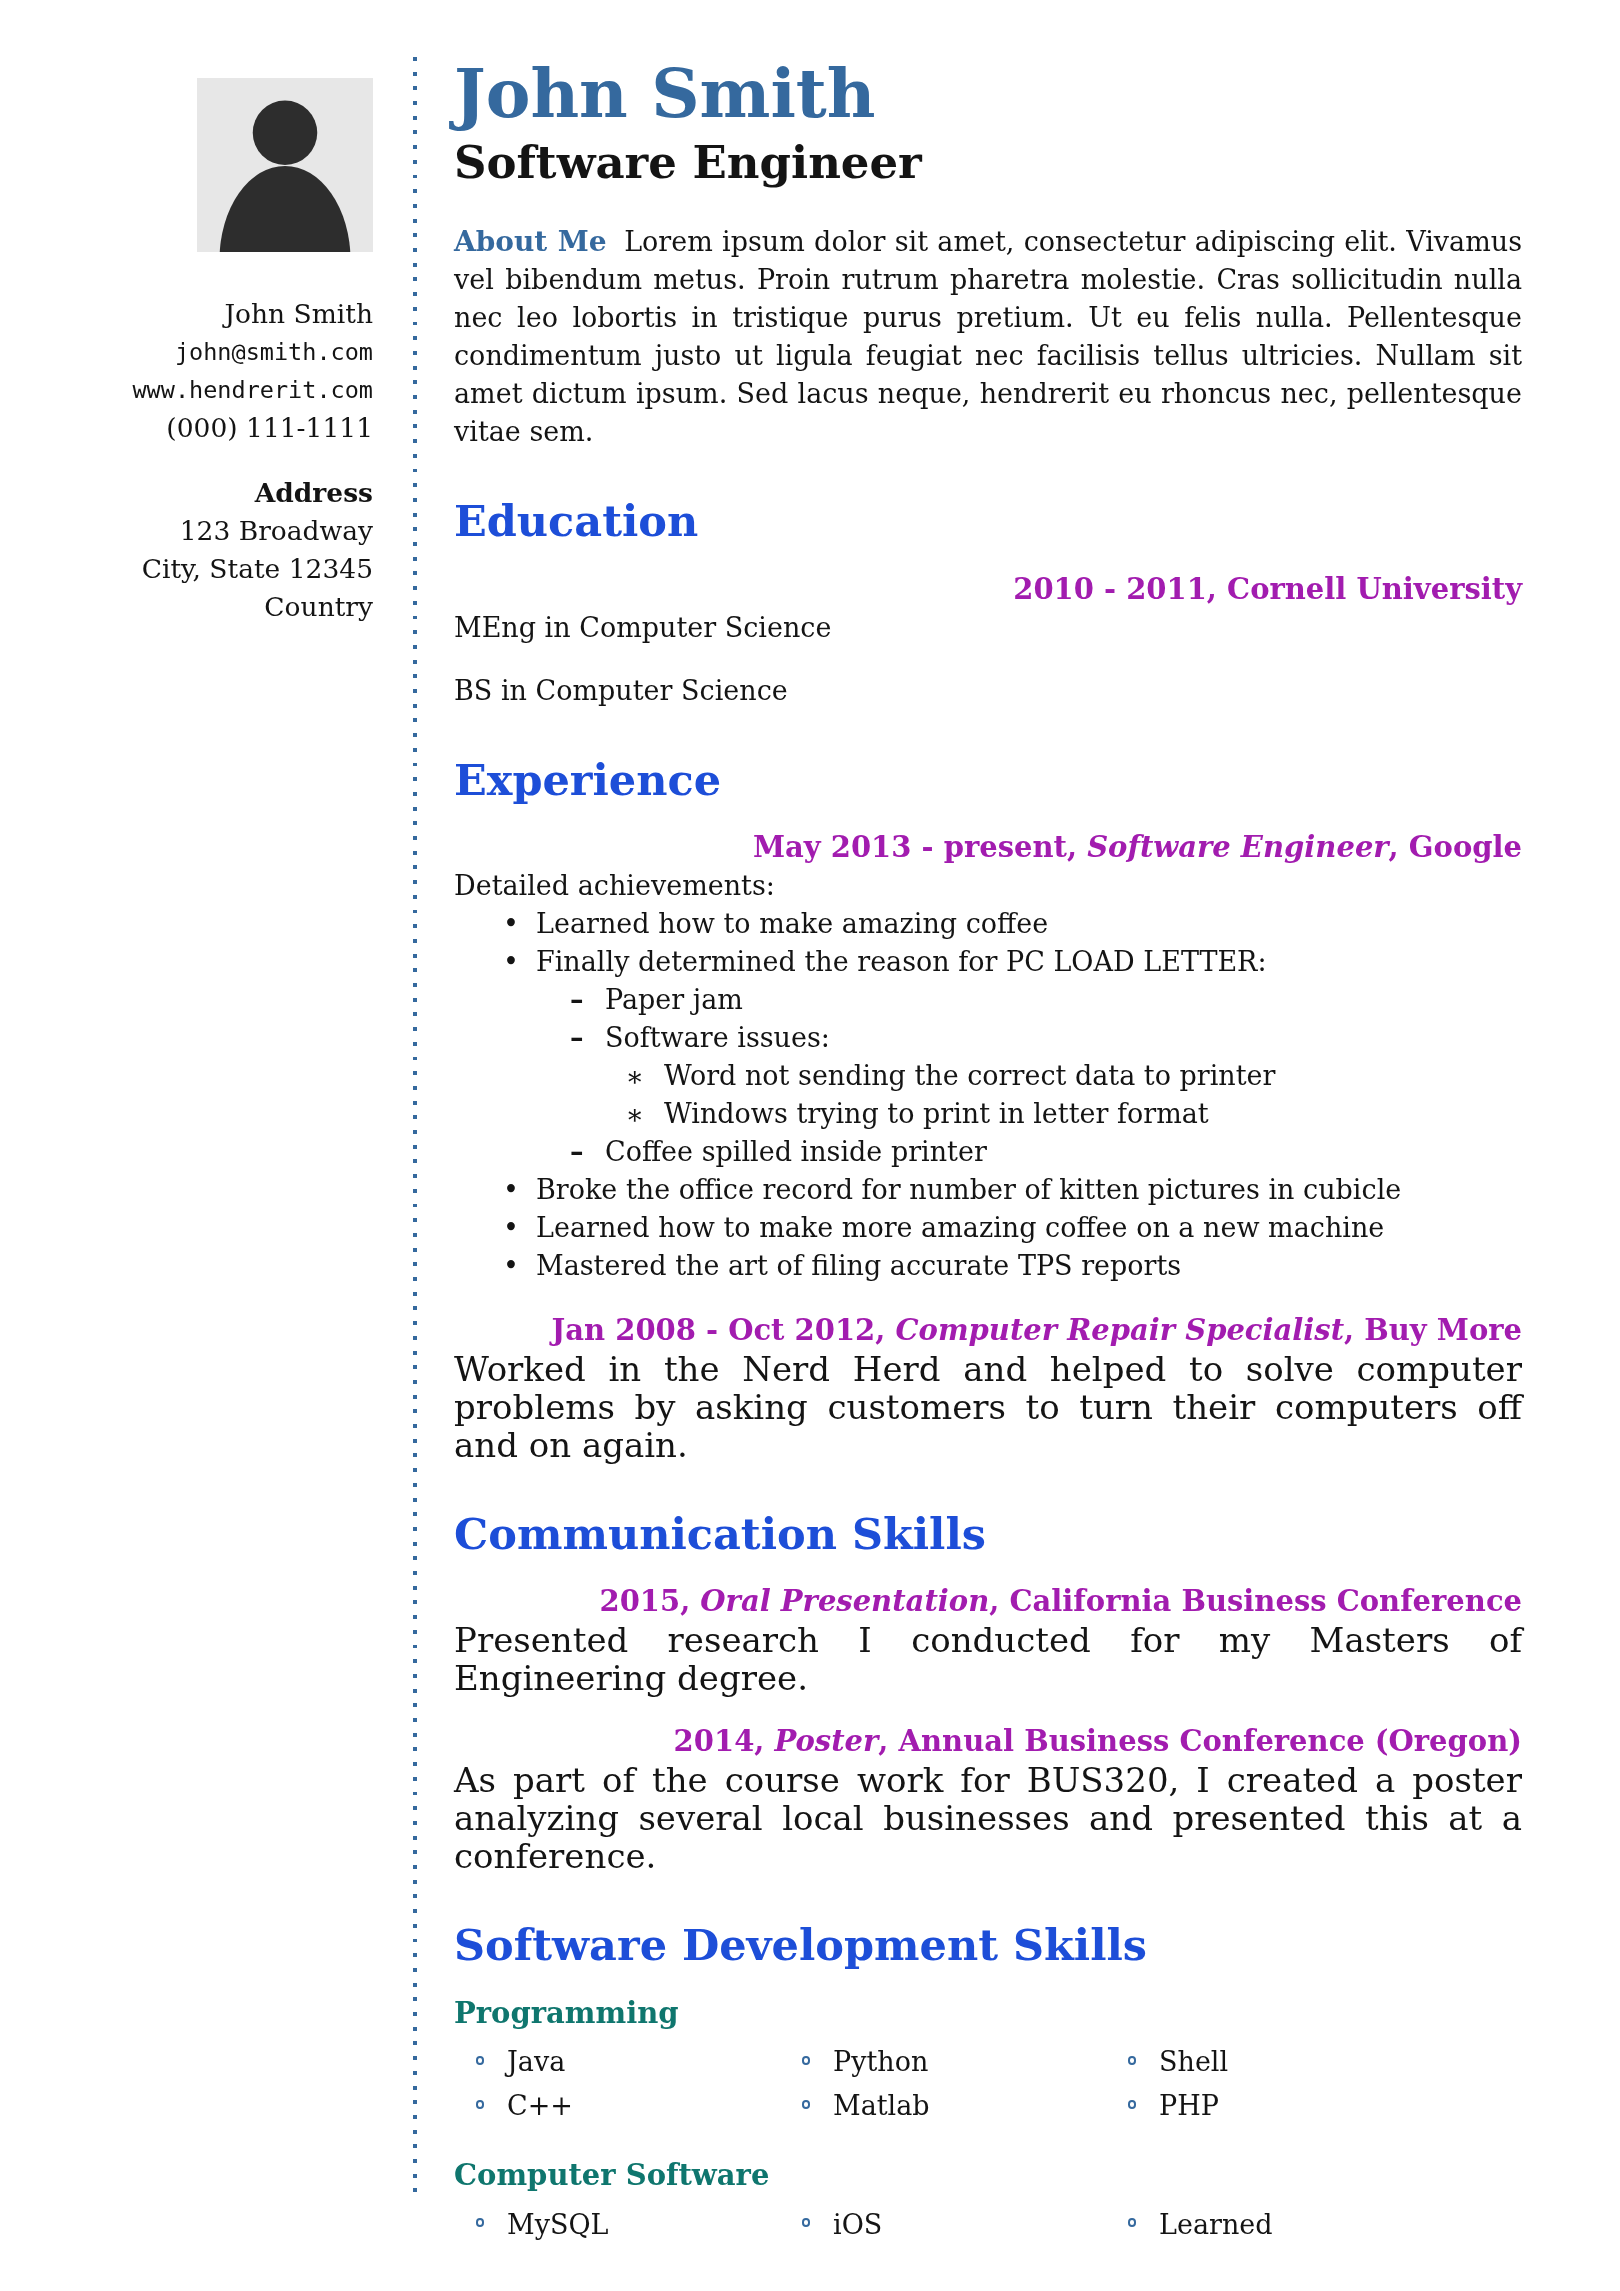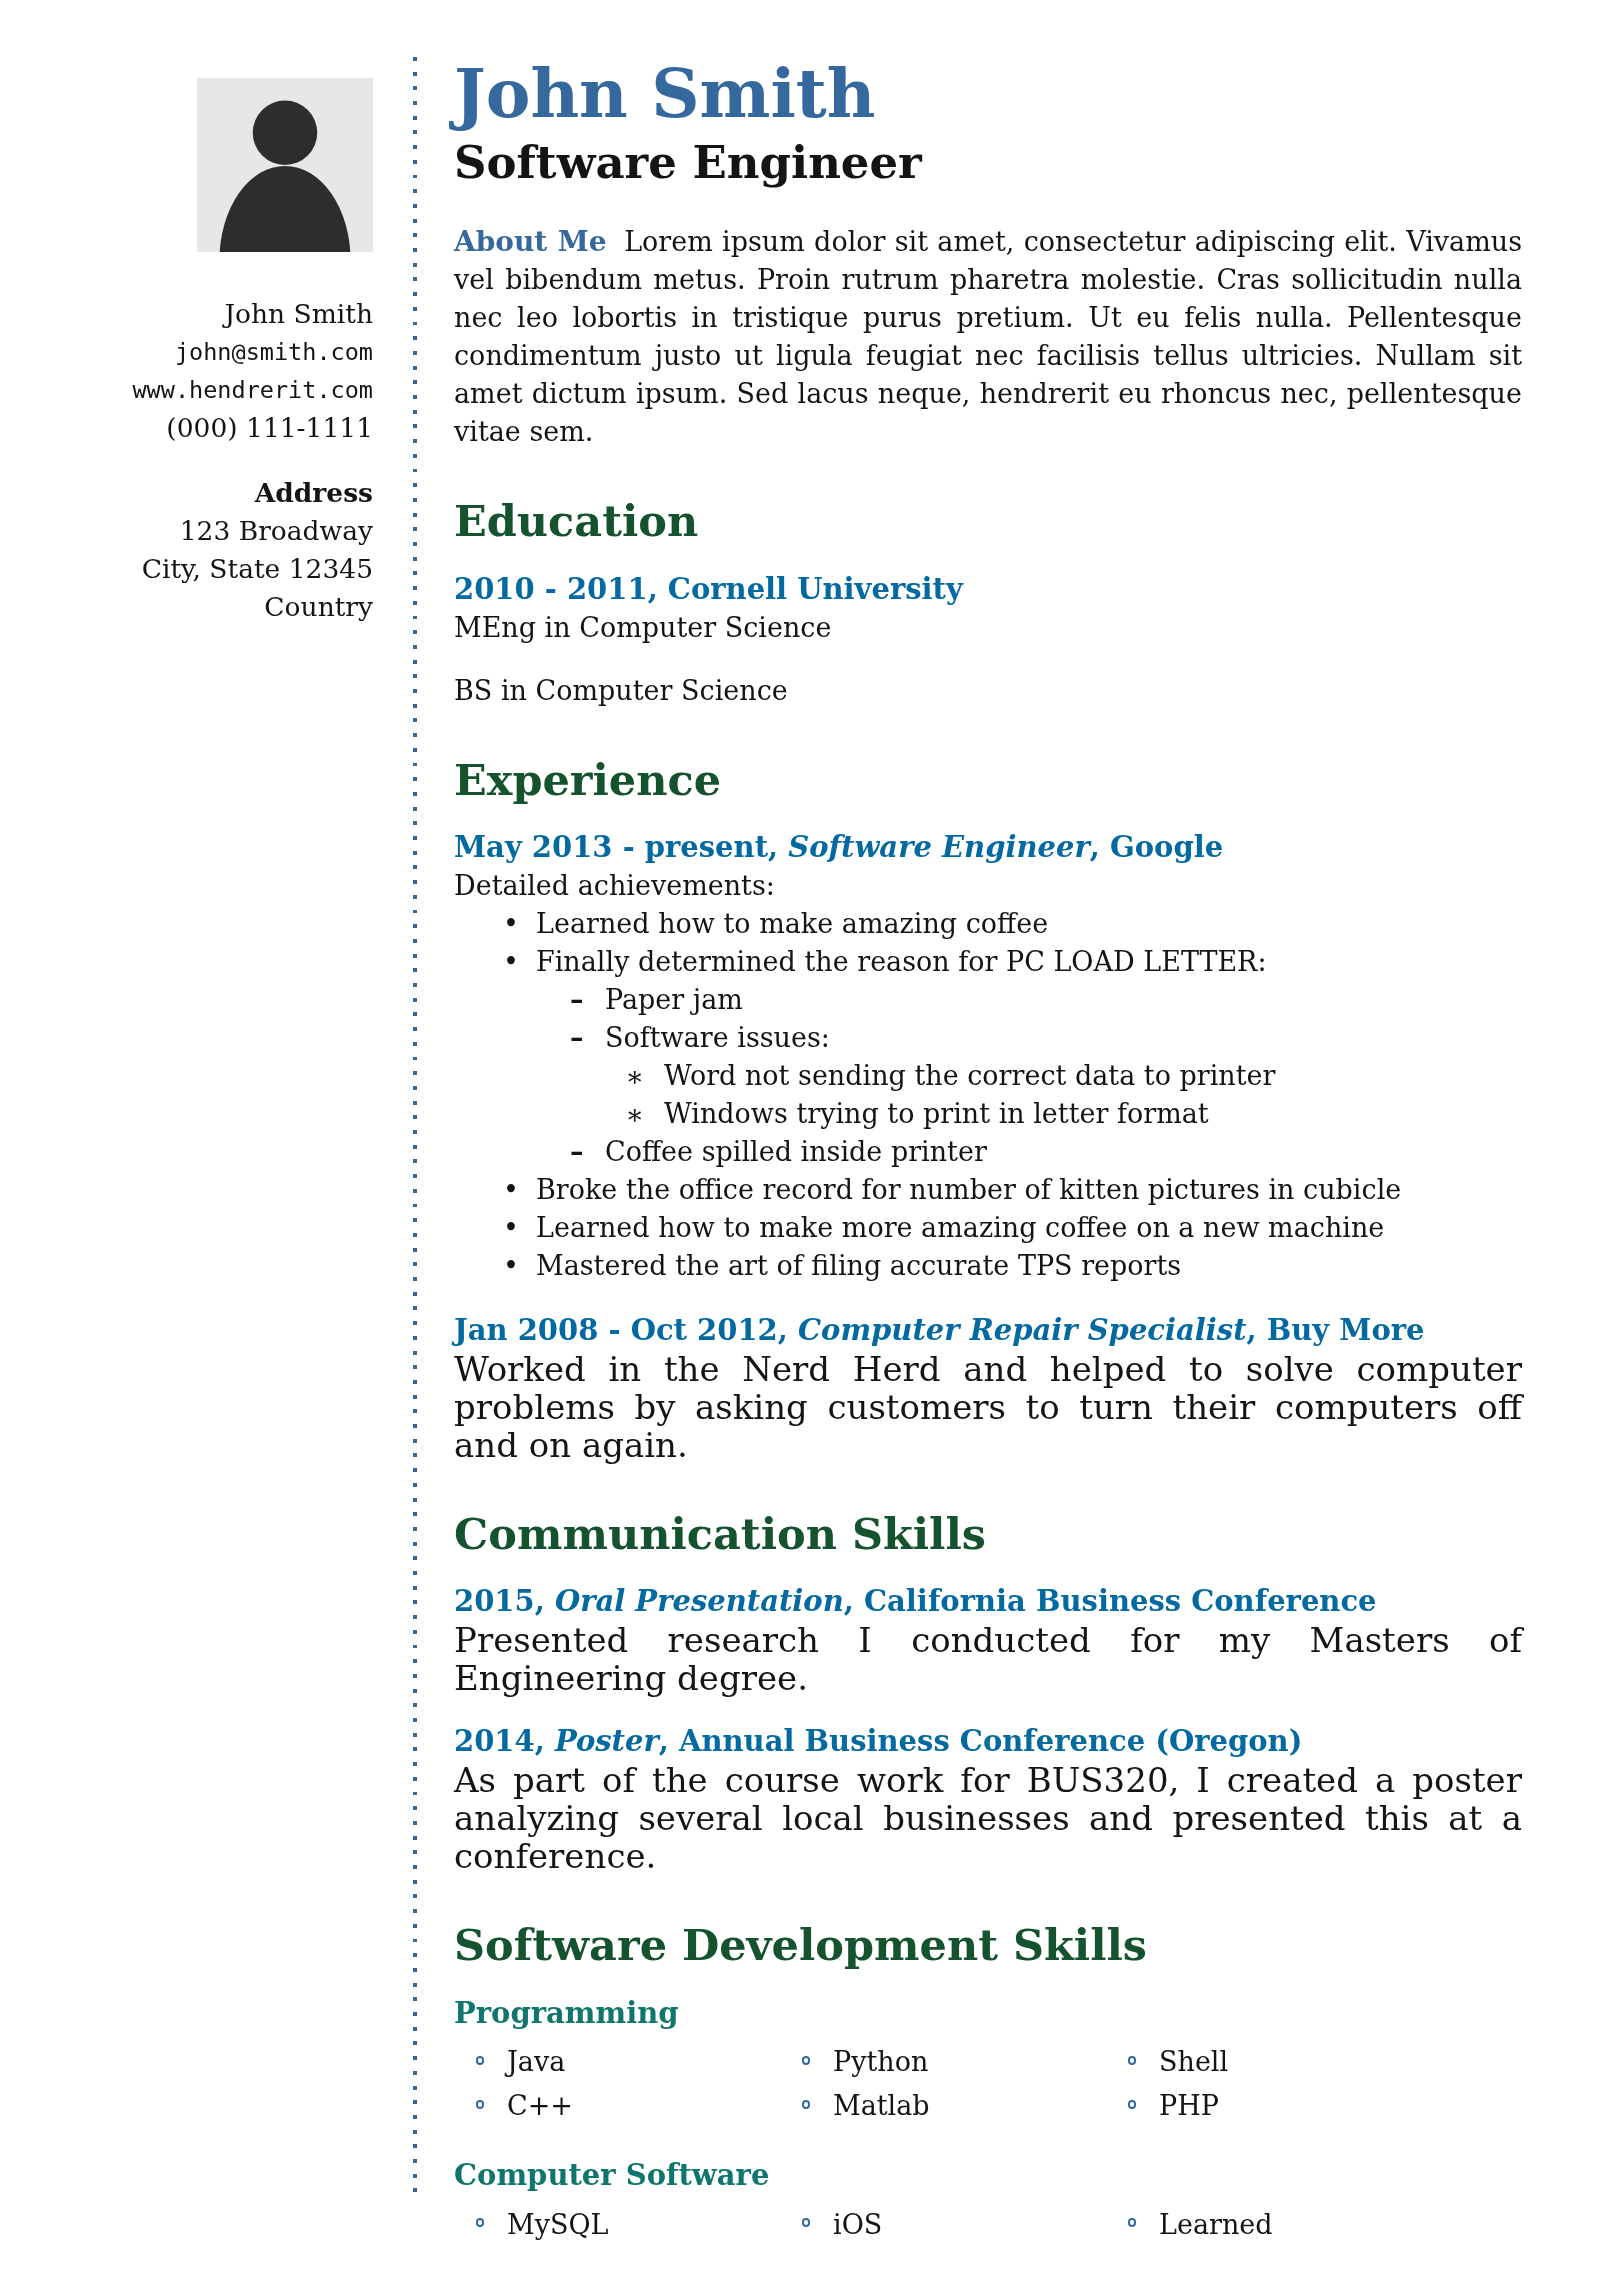--- a/index.html
+++ b/index.html
@@ -84,28 +84,29 @@
     font-weight: bold;
     font-size: 28px;
     margin-right: 17.6px;
   }
   .section-heading {
     margin-top: 45px;
     margin-bottom: 21.6px;
     font-size: 43px;
     line-height: 1.2;
     font-weight: bold;
-    color: #14532d;
+    color: #1d4ed8;
   }
   .entry { margin-bottom: 25.5px; }
   .entry-heading {
     font-size: 29px;
     line-height: 39px;
     font-weight: bold;
-    color: #0369a1;
+    color: #a21caf;
+    text-align: right;
   }
   .entry-heading .ital { font-style: italic; }
   .entry-body {
     font-size: 34px;
     line-height: 38px;
     text-align: justify;
   }
   .plain-line { font-size: 27px; line-height: 38px; }
 
   

